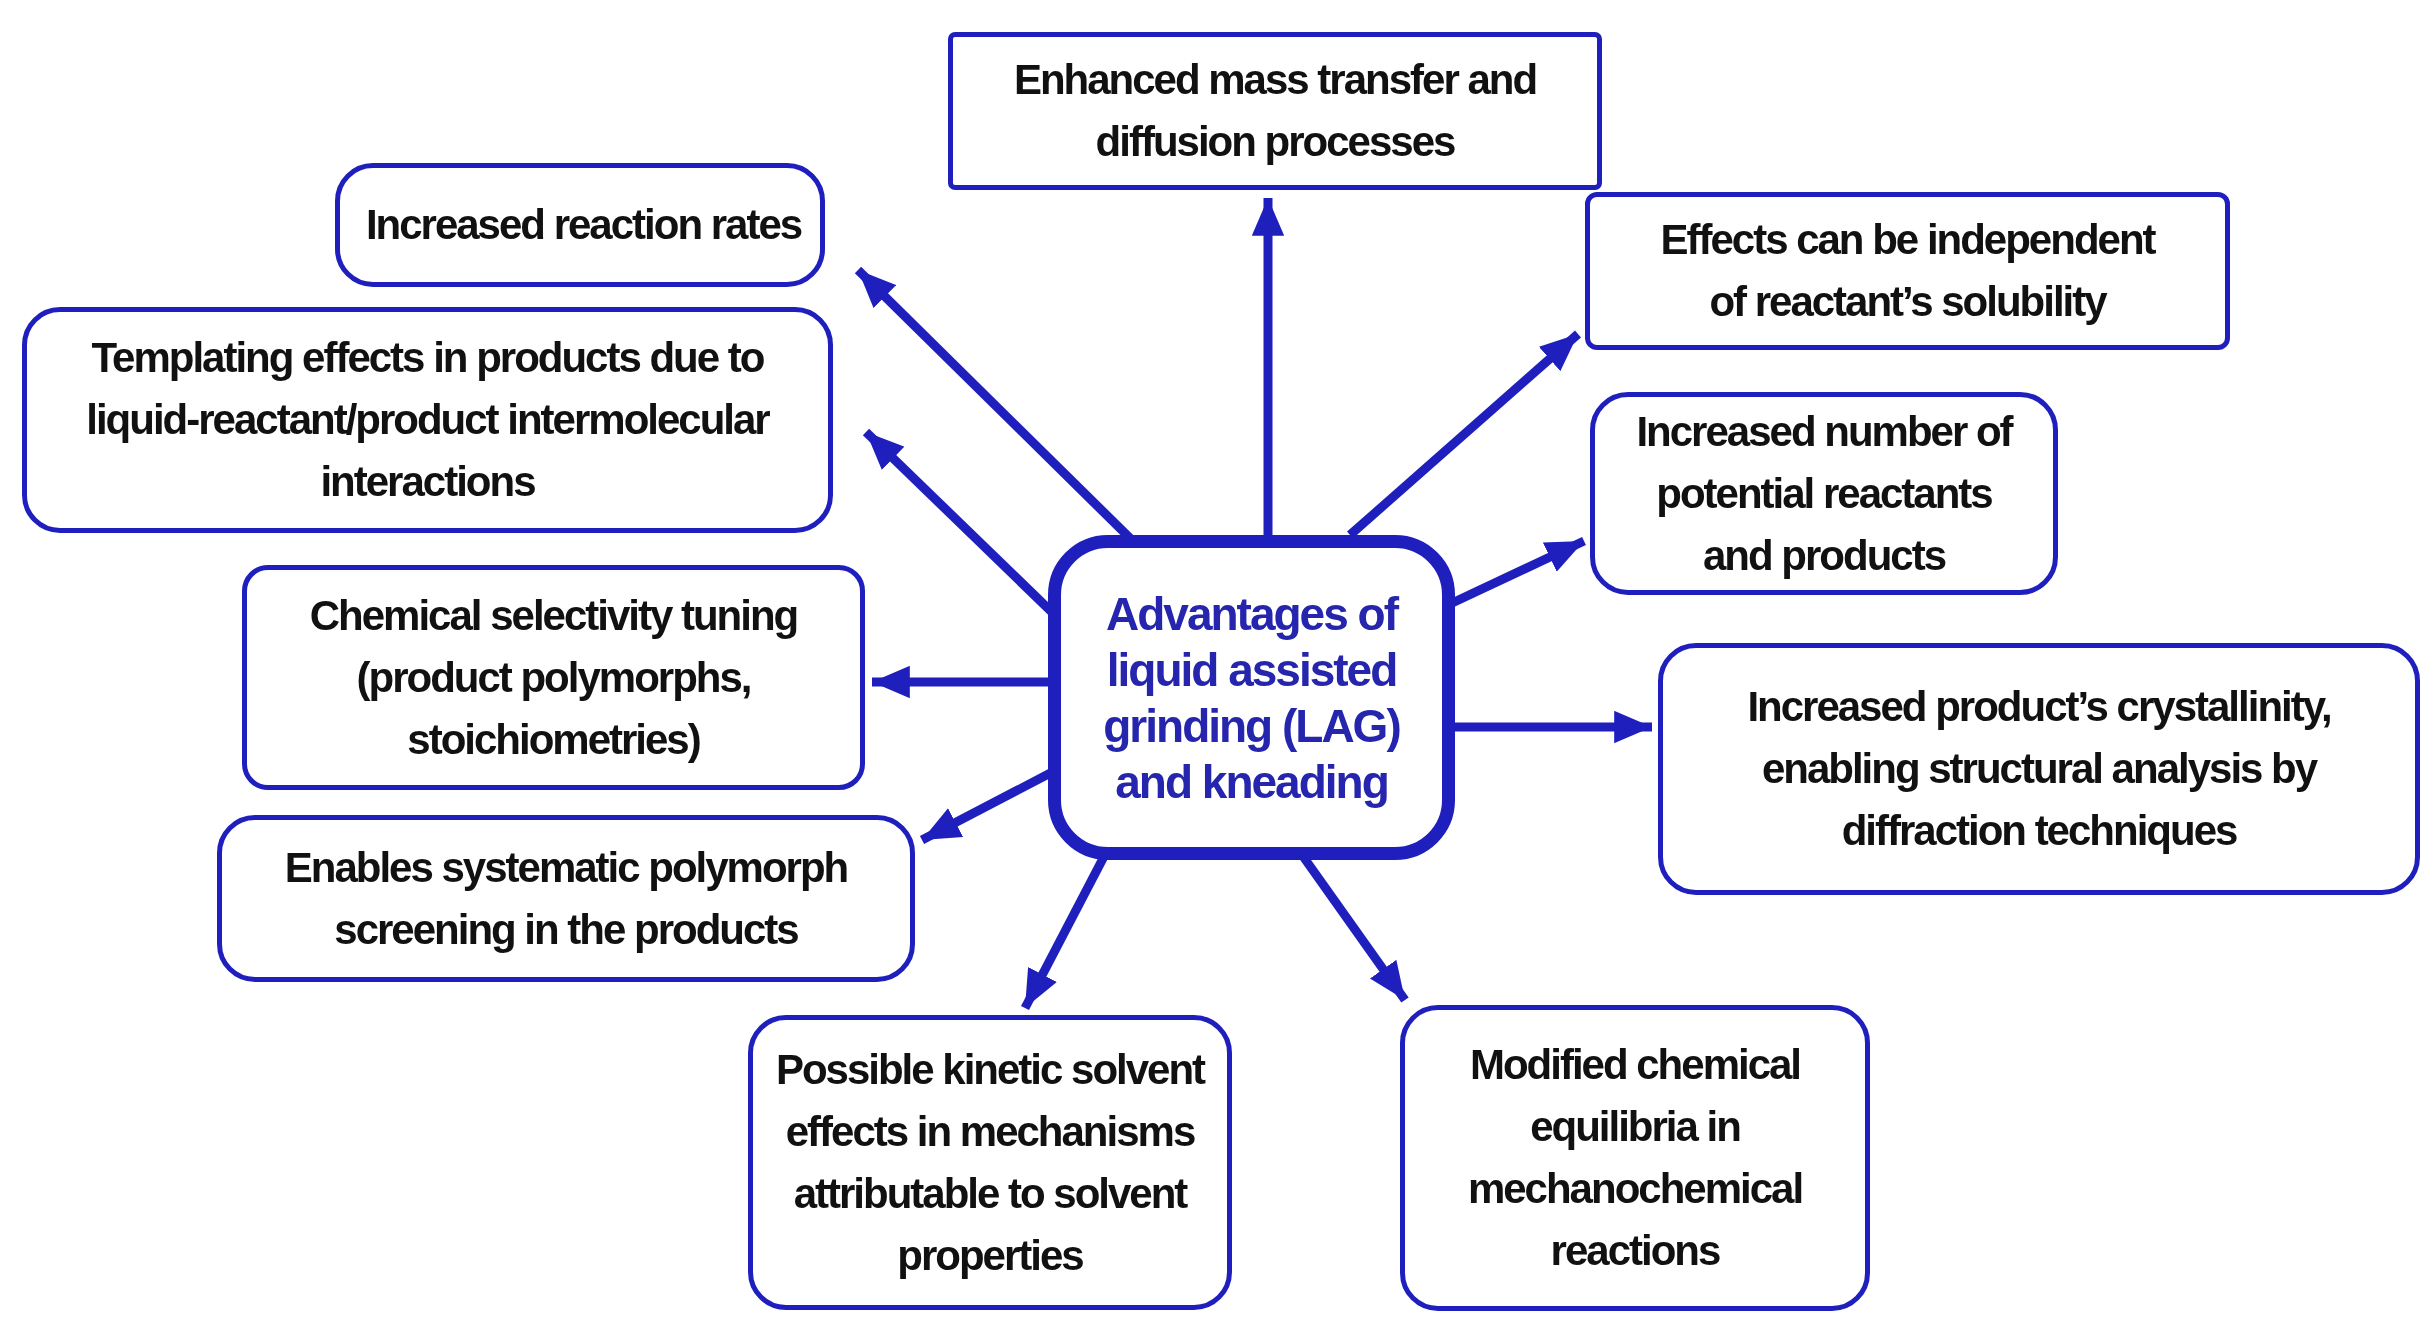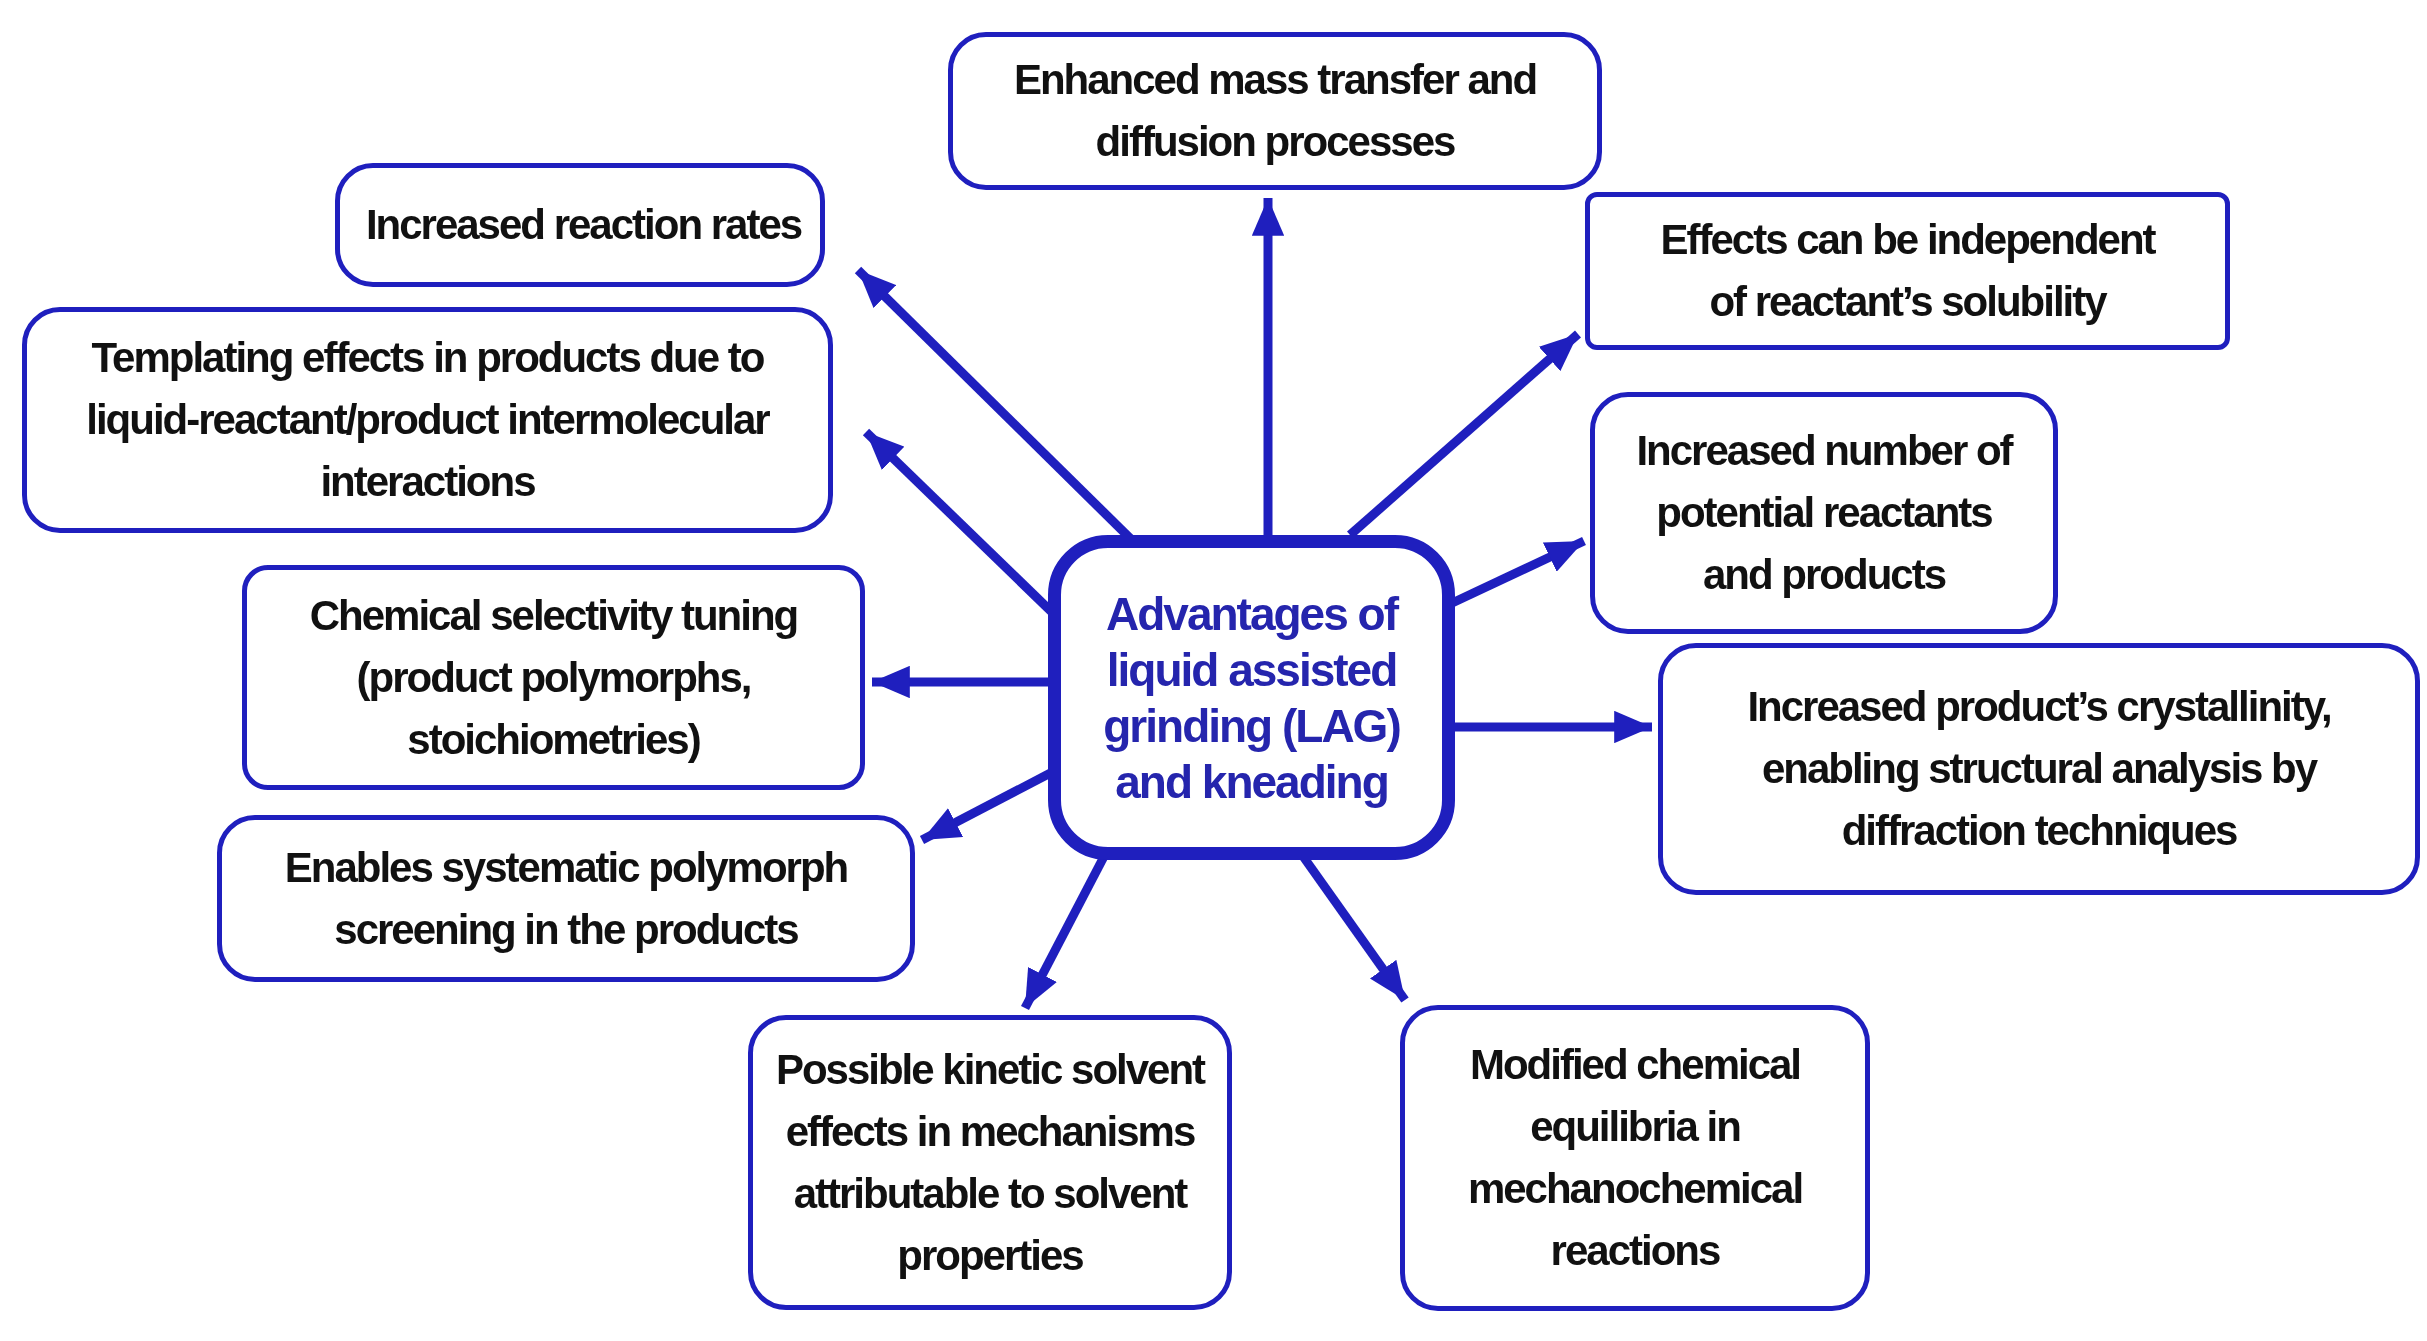--- a/index.html
+++ b/index.html
@@ -69,21 +69,21 @@
     <line x1="1450" y1="727" x2="1652" y2="727" marker-end="url(#ah)"></line>
     <line x1="1450" y1="604" x2="1584" y2="541" marker-end="url(#ah)"></line>
     <line x1="1350" y1="535" x2="1578" y2="334" marker-end="url(#ah)"></line>
   </svg>
 
   <div class="node center" style="left:1048px;top:527px;width:407px;height:325px;">Advantages of
 liquid assisted
 grinding (LAG)
 and kneading</div>
 
-  <div class="node" style="left:948px;top:32px;width:654px;height:158px;">Enhanced mass transfer and
+  <div class="node" style="left:948px;top:32px;width:654px;height:158px;border-radius:7px;">Enhanced mass transfer and
 diffusion processes</div>
 
   <div class="node" style="left:335px;top:163px;width:490px;height:124px;padding-left:13px;">Increased reaction rates</div>
 
   <div class="node" style="left:22px;top:307px;width:811px;height:226px;">Templating effects in products due to
 liquid-reactant/product intermolecular
 interactions</div>
 
   <div class="node" style="left:242px;top:565px;width:623px;height:225px;border-radius:26px;">Chemical selectivity tuning
 (product polymorphs,
@@ -99,20 +99,20 @@
 
   <div class="node" style="left:1400px;top:1005px;width:470px;height:306px;">Modified chemical
 equilibria in
 mechanochemical
 reactions</div>
 
   <div class="node" style="left:1658px;top:643px;width:762px;height:252px;">Increased product’s crystallinity,
 enabling structural analysis by
 diffraction techniques</div>
 
-  <div class="node" style="left:1590px;top:392px;width:468px;height:242px;">Increased number of
+  <div class="node" style="left:1590px;top:392px;width:468px;height:203px;">Increased number of
 potential reactants
 and products</div>
 
   <div class="node" style="left:1585px;top:192px;width:645px;height:158px;border-radius:12px;">Effects can be independent
 of reactant’s solubility</div>
 
 </div>
 
 </body></html>

